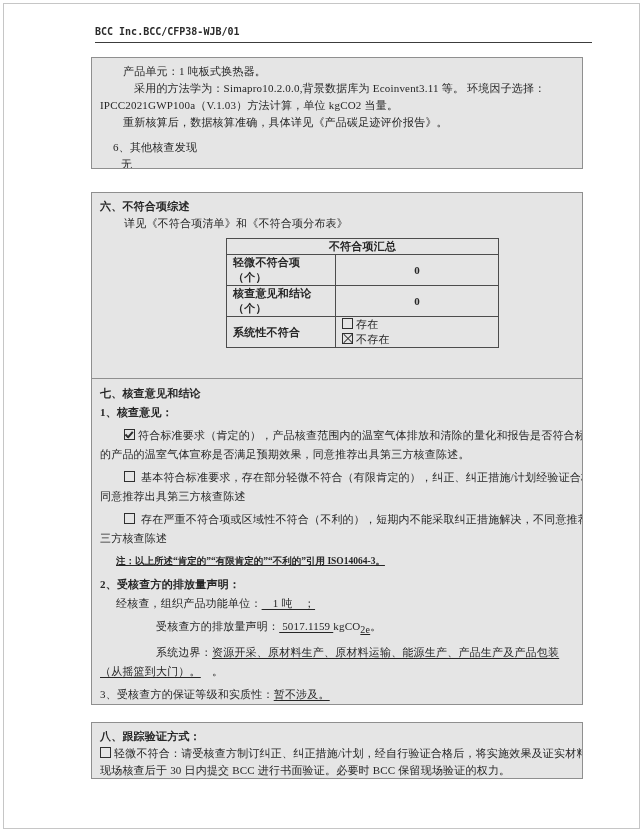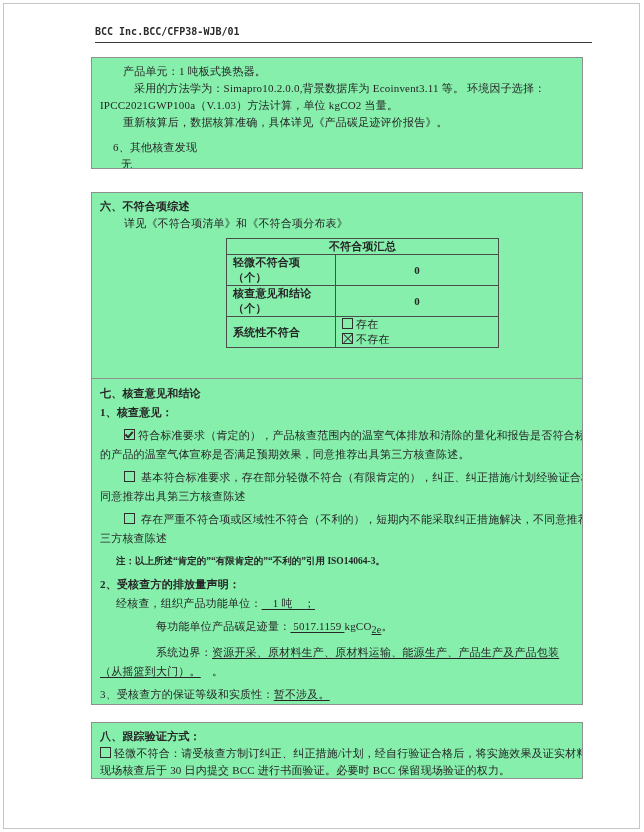--- a/index.html
+++ b/index.html
@@ -13,42 +13,42 @@
   .header{
     position:absolute;left:95px;top:26px;width:497px;
     border-bottom:1px solid #3c3c3c;padding-bottom:5px;
     display:flex;justify-content:flex-start;align-items:flex-end;
     font-family:"DejaVu Sans Mono","Liberation Mono",monospace;
     font-weight:bold;font-size:10px;color:#2a2a2a;
   }
   
   .box{
     position:absolute;left:91px;width:492px;box-sizing:border-box;
-    border:1px solid #8f8f8f;background:#86efac;
+    border:1px solid #8f8f8f;background:#e5e5e5;
     padding:5px 8px;font-size:11px;line-height:17px;overflow:hidden;
     letter-spacing:0.2px;
   }
   #box5{top:57px;height:112px;}
   #box6{top:192px;height:190px;}
   #box7{top:378px;height:327px;line-height:19px;}
   #box8{top:722px;height:57px;}
   .ln{white-space:nowrap;}
   .bold{font-weight:bold;}
   .i13{padding-left:13px;}
   .i16{padding-left:16px;}
   .i21{padding-left:21px;}
   .i23{padding-left:23px;}
   .i24{padding-left:24px;}
   .i34{padding-left:34px;}
   .i56{padding-left:56px;}
   .gap8{margin-top:8px;}
   .gap4{margin-top:4px;}
   .u{text-decoration:underline;text-underline-offset:2px;}
   sub{font-size:10px;text-decoration:underline;}
-  .note{font-size:9.5px;font-weight:bold;letter-spacing:0;}
+  .note{font-size:9.5px;font-weight:bold;letter-spacing:0;text-decoration:underline;}
   
   .cb{
     display:inline-block;width:9px;height:9px;border:1px solid #2e2e2e;
     position:relative;vertical-align:-1px;margin-right:3px;
   }
   .cb.sp{margin-right:6px;}
   .cb.mk-x::before,.cb.mk-x::after{
     content:"";position:absolute;left:-1px;top:4px;width:12px;height:1px;background:#2e2e2e;
   }
   .cb.mk-x::before{transform:rotate(45deg);}
@@ -130,21 +130,21 @@
   <div class="ln i24 gap4"><span class="cb sp"></span><span>基本符合标准要求，存在部分轻微不符合（有限肯定的），纠正、纠正措施/计划经验证合格后，</span></div>
   <div class="ln">同意推荐出具第三方核查陈述</div>
 
   <div class="ln i24 gap4"><span class="cb sp"></span><span>存在严重不符合项或区域性不符合（不利的），短期内不能采取纠正措施解决，不同意推荐出具第</span></div>
   <div class="ln">三方核查陈述</div>
 
   <div class="ln i16 note gap4">注：以上所述“肯定的”“有限肯定的”“不利的”引用 ISO14064-3。</div>
 
   <div class="ln bold gap4">2、受核查方的排放量声明：</div>
   <div class="ln i16"><span>经核查，组织产品功能单位：</span><span class="u">　1 吨　；</span></div>
-  <div class="ln i56 gap4"><span>每功能单位产品碳足迹量：</span><span class="u">  5017.1159  </span><span> kgCO</span><sub>2e</sub><span>。</span></div>
+  <div class="ln i56 gap4"><span>受核查方的排放量声明：</span><span class="u">  5017.1159  </span><span> kgCO</span><sub>2e</sub><span>。</span></div>
   <div class="ln i56 gap4"><span>系统边界：</span><span class="u">资源开采、原材料生产、原材料运输、能源生产、产品生产及产品包装</span></div>
   <div class="ln"><span class="u">（从摇篮到大门）。</span><span>　。</span></div>
 
   <div class="ln gap4"><span>3、受核查方的保证等级和实质性：</span><span class="u">暂不涉及。</span></div>
 
 </div>
 
 <div class="box" id="box8">
   <div class="ln bold">八、跟踪验证方式：</div>
   <div class="ln"><span class="cb"></span><span>轻微不符合：请受核查方制订纠正、纠正措施/计划，经自行验证合格后，将实施效果及证实材料，自</span></div>

